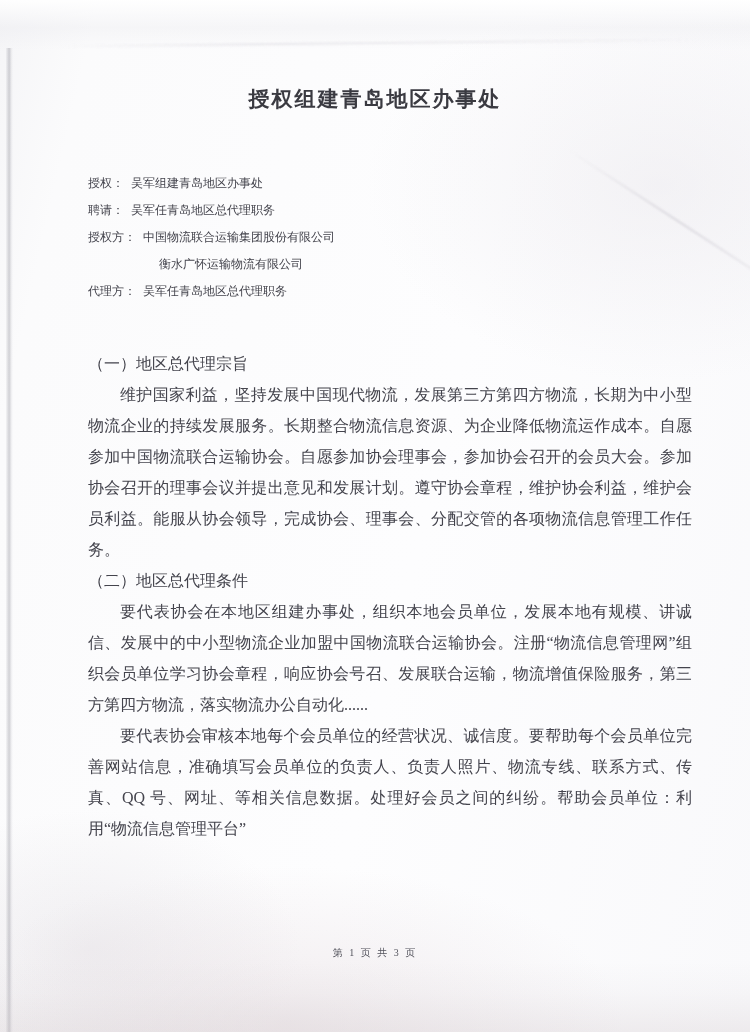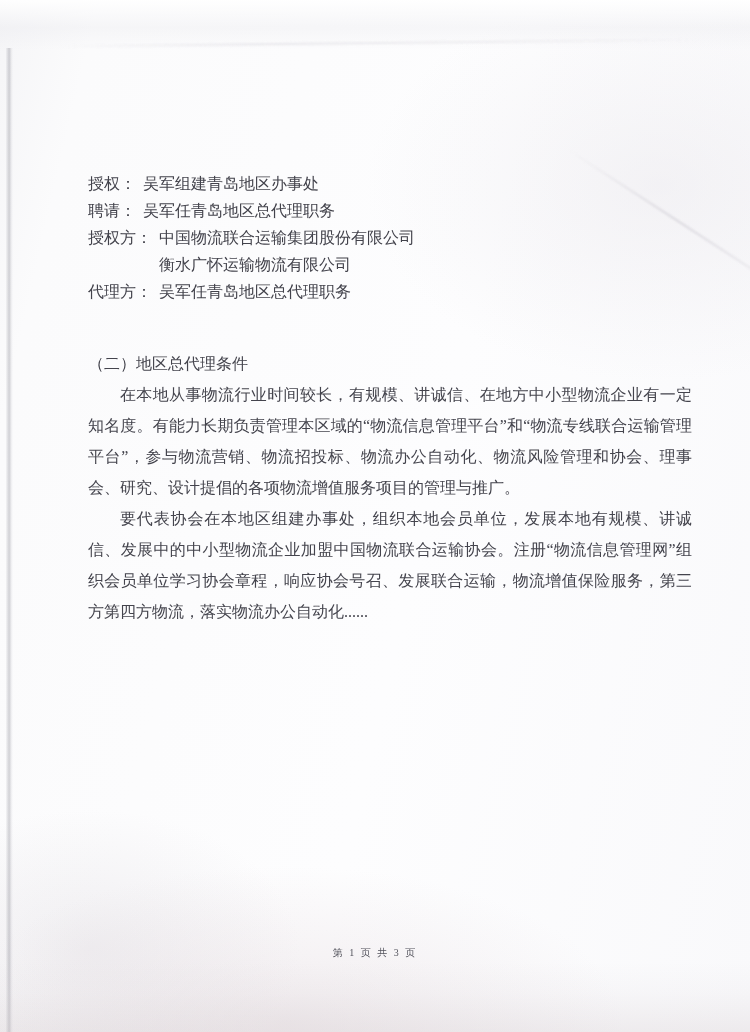--- a/index.html
+++ b/index.html
@@ -47,21 +47,21 @@
   }
   
   .title-block {
     position: absolute; top: 80px; left: 0; right: 0;
     text-align: center;
     font-size: 21px; font-weight: bold; color: #3a3a41;
     letter-spacing: 2px; line-height: 38px;
   }
   .header-block {
     position: absolute; top: 170px; left: 88px; right: 50px;
-    font-size: 16px; line-height: 27px; color: #42424b;
+    font-size: 12px; line-height: 27px; color: #42424b;
   }
   .h-label { margin-right: 7px; }
   .h-line.cont { padding-left: 71px; }
   .body-block {
     position: absolute; top: 348px; left: 88px; right: 58px;
     font-size: 16px; line-height: 31px; color: #44444d;
   }
   .section-heading { font-weight: normal; font-size: 16px; line-height: 31px; }
   .body-block p {
     text-indent: 2em;
@@ -79,20 +79,21 @@
 
 <div class="paper">
 
   <div class="edge-top"></div>
   <div class="edge-left"></div>
   <div class="crease-top"></div>
   <div class="crease-right"></div>
   <div class="shade-bottom"></div>
 
   <div class="title-block">
+    <div>授权组建青岛地区办事处</div>
   </div>
 
   <div class="header-block">
     <div class="h-line">
       <span class="h-label">授权：</span><span>吴军组建青岛地区办事处</span>
     </div>
     <div class="h-line">
       <span class="h-label">聘请：</span><span>吴军任青岛地区总代理职务</span>
     </div>
     <div class="h-line">
@@ -101,27 +102,31 @@
     <div class="h-line cont">
       <span>衡水广怀运输物流有限公司</span>
     </div>
     <div class="h-line">
       <span class="h-label">代理方：</span><span>吴军任青岛地区总代理职务</span>
     </div>
   </div>
 
   <div class="body-block">
 
+    <div>
+      <div class="section-heading">（一）地区总代理宗旨</div>
+      <p>维护国家利益，坚持发展中国现代物流，发展第三方第四方物流，长期为中小型物流企业的持续发展服务。长期整合物流信息资源、为企业降低物流运作成本。自愿参加中国物流联合运输协会。自愿参加协会理事会，参加协会召开的会员大会。参加协会召开的理事会议并提出意见和发展计划。遵守协会章程，维护协会利益，维护会员利益。能服从协会领导，完成协会、理事会、分配交管的各项物流信息管理工作任务。</p>
+    </div>
 
     <div>
       <div class="section-heading">（二）地区总代理条件</div>
-      <p>在本地从事物流行业时间较长，有规模、讲诚信、在地方中小型物流企业有一定知名度。有能力长期负责管理本区域的“物流信息管理平台”和“物流专线联合运输管理平台”，参与物流营销、物流招投标、物流办公自动化、物流风险管理和协会、理事会、研究、设计提倡的各项物流增值服务项目的管理与推广。</p>
     </div>
 
     <div>
       <p>要代表协会在本地区组建办事处，组织本地会员单位，发展本地有规模、讲诚信、发展中的中小型物流企业加盟中国物流联合运输协会。注册“物流信息管理网”组织会员单位学习协会章程，响应协会号召、发展联合运输，物流增值保险服务，第三方第四方物流，落实物流办公自动化......</p>
+      <p>要代表协会审核本地每个会员单位的经营状况、诚信度。要帮助每个会员单位完善网站信息，准确填写会员单位的负责人、负责人照片、物流专线、联系方式、传真、QQ 号、网址、等相关信息数据。处理好会员之间的纠纷。帮助会员单位：利用“物流信息管理平台”</p>
     </div>
 
   </div>
 
   <div class="page-footer">第 1 页 共 3 页</div>
 
 </div>
 
 </body></html>

